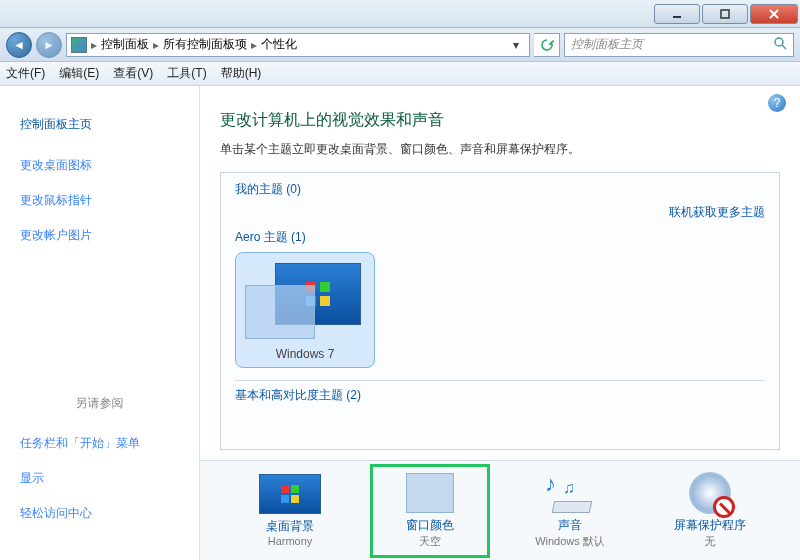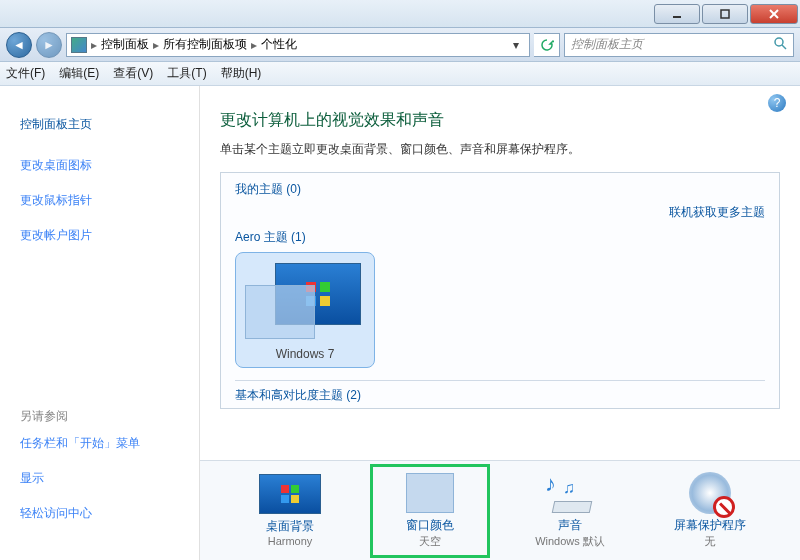--- a/index.html
+++ b/index.html
@@ -24,28 +24,28 @@
 
 .menubar { height: 24px; background: linear-gradient(#f4f8fc,#e3ecf5); border-bottom: 1px solid #c8d6e4; display: flex; align-items: center; padding: 0 6px; font-size: 12px; gap: 14px; color: #222; }
 .menuitem { cursor: default; }
 
 
 .body { display: flex; height: calc(560px - 28px - 34px - 24px); }
 .sidebar { width: 200px; background: #fff; padding: 30px 20px; border-right: 1px solid #e0e0e0; display: flex; flex-direction: column; font-size: 12px; }
 .sidelink { color: #3b82f6; margin-bottom: 18px; cursor: pointer; }
 .sidelink.head { color: #0a56a0; }
 .sidesep { flex: 1; }
-.sidefoot-h { color: #888; font-size: 12px; margin-bottom: 10px; }
+.sidefoot-h { color: #888; font-size: 12px; margin-bottom: 23px; text-align: center; }
 
 .main { flex: 1; position: relative; padding: 12px 20px 0 20px; overflow: hidden; }
 .helpicon { position: absolute; top: 8px; right: 14px; width: 18px; height: 18px; border-radius: 50%; background: radial-gradient(circle at 30% 30%, #8fc6f0, #2a78c0); color: #fff; font-size: 12px; display: flex; align-items: center; justify-content: center; }
 .main h1 { font-size: 16px; color: #0b5d3b; font-weight: normal; margin: 12px 0 10px 0; }
 .main .sub { font-size: 12px; color: #333; margin-bottom: 14px; }
 
-.themewrap { border: 1px solid #c8d4e0; background: #fcfdff; height: 237px; padding: 8px 14px; position: relative; overflow: hidden; }
+.themewrap { border: 1px solid #c8d4e0; background: #fcfdff; height: 278px; padding: 8px 14px; position: relative; overflow: hidden; }
 .grouplabel { font-size: 12px; color: #0a56a0; margin-bottom: 6px; display: flex; justify-content: space-between; }
 .grouplabel .more { color: #0a56a0; cursor: pointer; }
 .themegrid { display: flex; gap: 20px; margin-bottom: 12px; }
 .themeitem { width: 140px; text-align: center; font-size: 12px; color: #444; }
 .themeitem.sel { background: #d6e8fb; border: 1px solid #7eb3e6; padding: 6px 4px; border-radius: 8px; }
 .thumb { width: 120px; height: 80px; margin: 0 auto 8px auto; position: relative; }
 .wall { position: absolute; right: 4px; top: 4px; width: 86px; height: 62px; background: linear-gradient(#2a7fd4,#0a4fa0); border: 1px solid #2a5f90; }
 .wall .logo { position: absolute; left: 50%; top: 50%; transform: translate(-50%,-50%); width: 24px; height: 24px; }
 .wall .logo span { position: absolute; width: 10px; height: 10px; }
 .wall .logo .r { background: #e33; left: 0; top: 0; }

